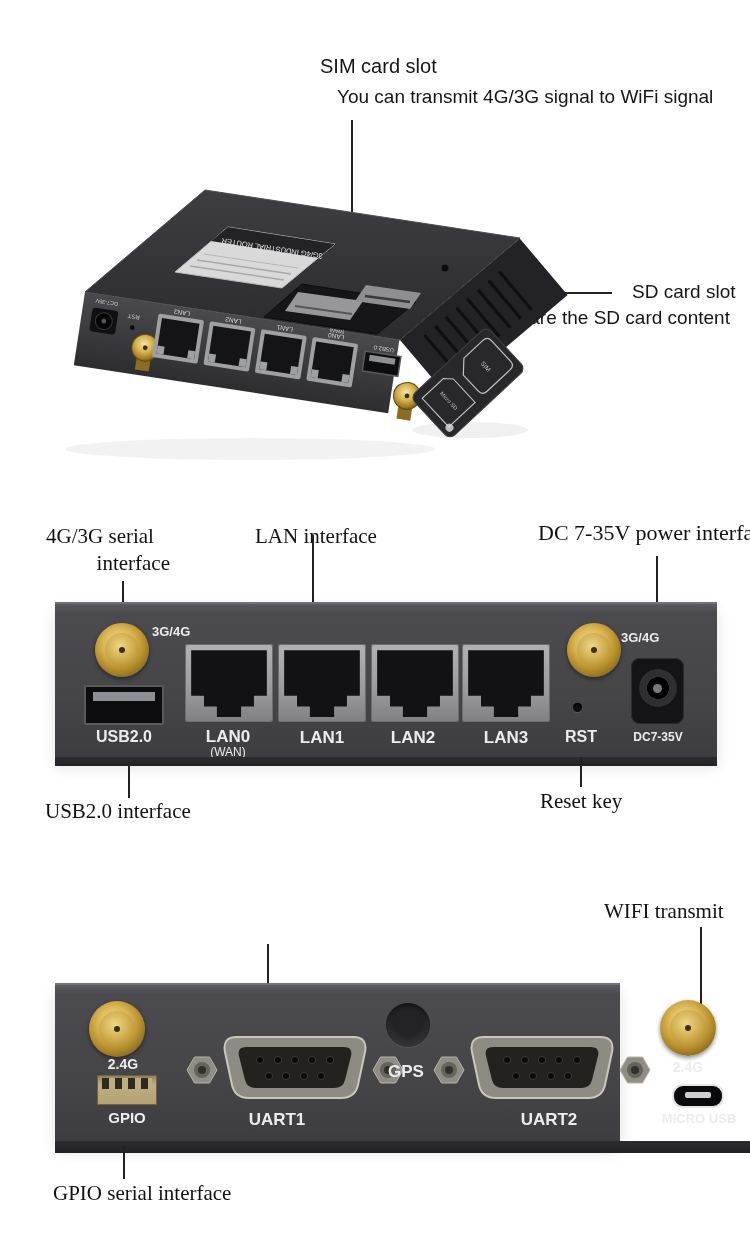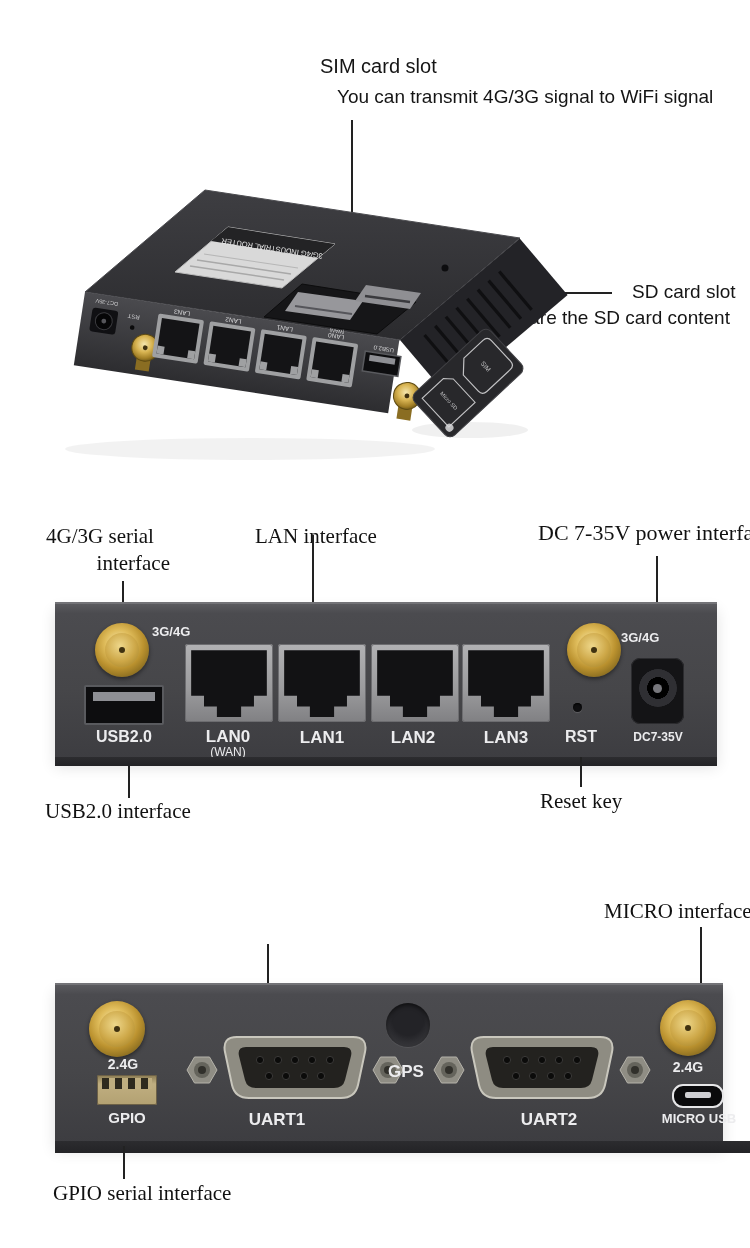--- a/index.html
+++ b/index.html
@@ -236,25 +236,25 @@
     </div>
     <div class="panel-label" style="left:568px;top:126px;width:70px;font-size:12px;">DC7-35V</div>
   </div>
   <div class="abs panel-strip" style="left:55px;top:757px;width:662px;height:9px;"></div>
 
   <div class="abs leader-v" style="left:128px;top:766px;height:32px;"></div>
   <div class="abs serif-note" style="left:45px;top:799px;">USB2.0 interface</div>
   <div class="abs leader-v" style="left:580px;top:757px;height:30px;"></div>
   <div class="abs serif-note" style="left:540px;top:789px;">Reset key</div>
 
-  <div class="abs serif-note" style="left:604px;top:899px;">MICRO interface</div>
+  <div class="abs serif-note" style="left:604px;top:899px;">WIFI transmit</div>
   <div class="abs leader-v" style="left:267px;top:944px;height:88px;"></div>
   <div class="abs leader-v" style="left:700px;top:927px;height:88px;"></div>
 
-  <div class="abs panel" style="left:55px;top:983px;width:668px;height:158px;">
+  <div class="abs panel" style="left:55px;top:983px;width:565px;height:158px;">
 
     <div class="sma" style="left:34px;top:16px;width:56px;height:56px;">
       <div class="sma-inner"></div>
         <div class="sma-pin"></div>
     </div>
     <div class="panel-label" style="left:38px;top:71px;width:60px;font-size:14px;">2.4G</div>
 
     <div class="gpio-conn" style="left:42px;top:90px;width:60px;height:30px;">
       <div class="gpio-pins"></div>
     </div>

